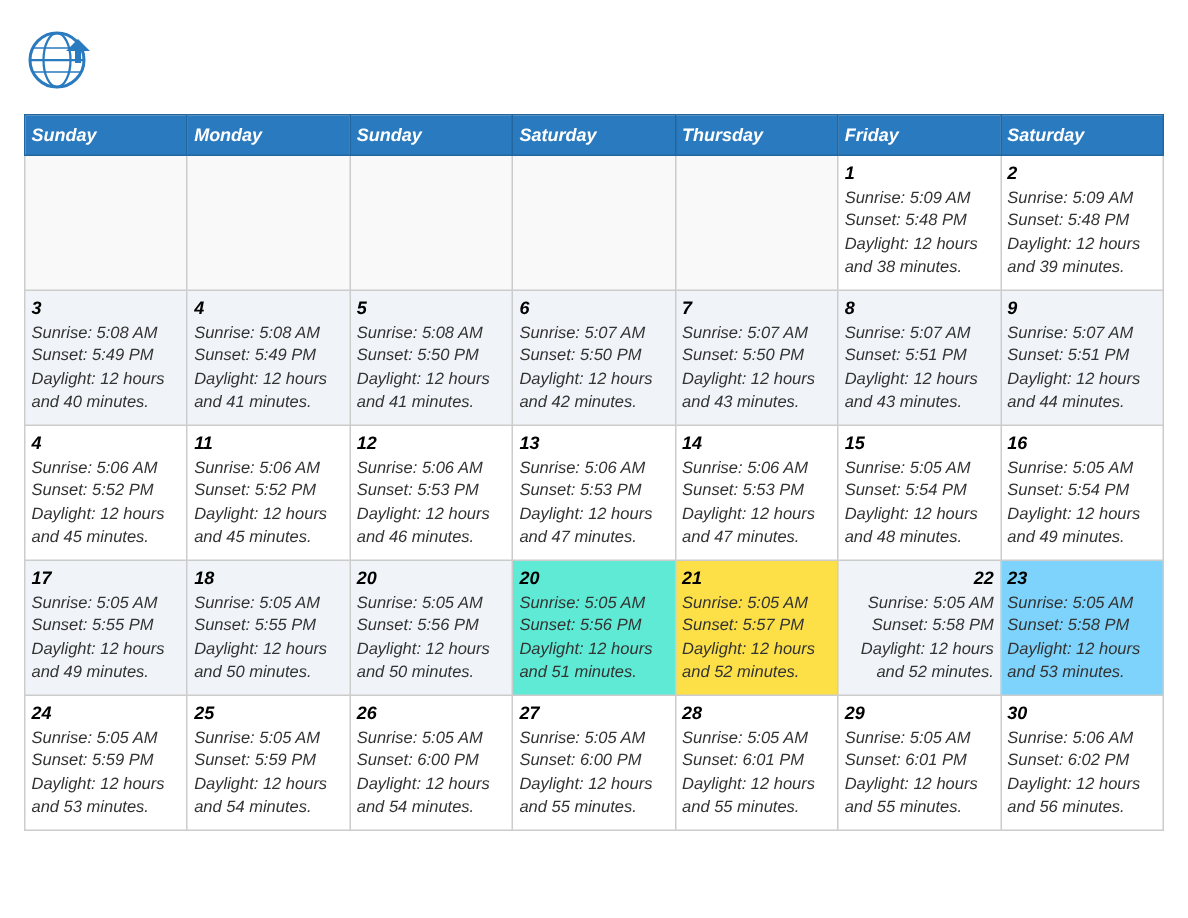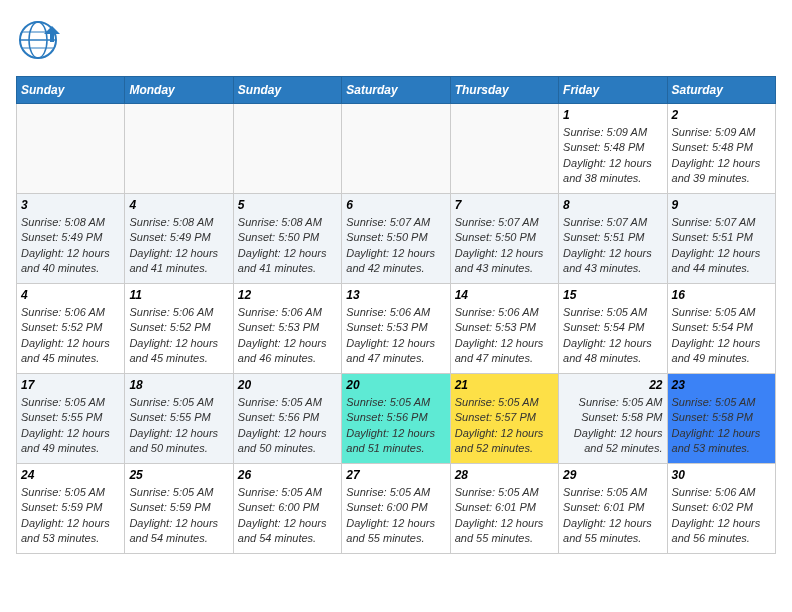--- a/index.html
+++ b/index.html
@@ -208,21 +208,21 @@
           <div class="day-info">Sunrise: 5:05 AM<br>Sunset: 5:56 PM<br>Daylight: 12 hours and 51 minutes.</div>
         </td>
         <td style="background: #fde047;">
           <span class="day-number">21</span>
           <div class="day-info">Sunrise: 5:05 AM<br>Sunset: 5:57 PM<br>Daylight: 12 hours and 52 minutes.</div>
         </td>
         <td style="background: rgb(240, 244, 248); text-align: right;">
           <span class="day-number">22</span>
           <div class="day-info">Sunrise: 5:05 AM<br>Sunset: 5:58 PM<br>Daylight: 12 hours and 52 minutes.</div>
         </td>
-        <td style="background: #3b82f6; margin-left: 24px;">
+        <td style="background: #7dd3fc; margin-left: 24px;">
           <span class="day-number">23</span>
           <div class="day-info">Sunrise: 5:05 AM<br>Sunset: 5:58 PM<br>Daylight: 12 hours and 53 minutes.</div>
         </td>
       </tr>
       <tr>
         <td>
           <span class="day-number">24</span>
           <div class="day-info">Sunrise: 5:05 AM<br>Sunset: 5:59 PM<br>Daylight: 12 hours and 53 minutes.</div>
         </td>
         <td>

